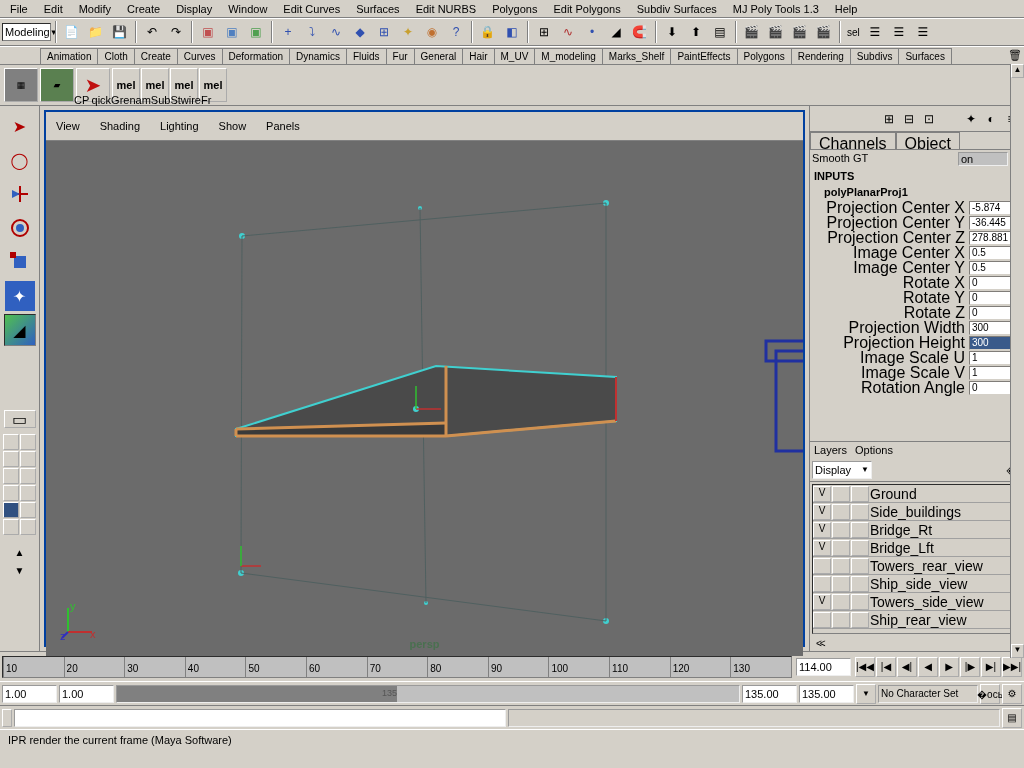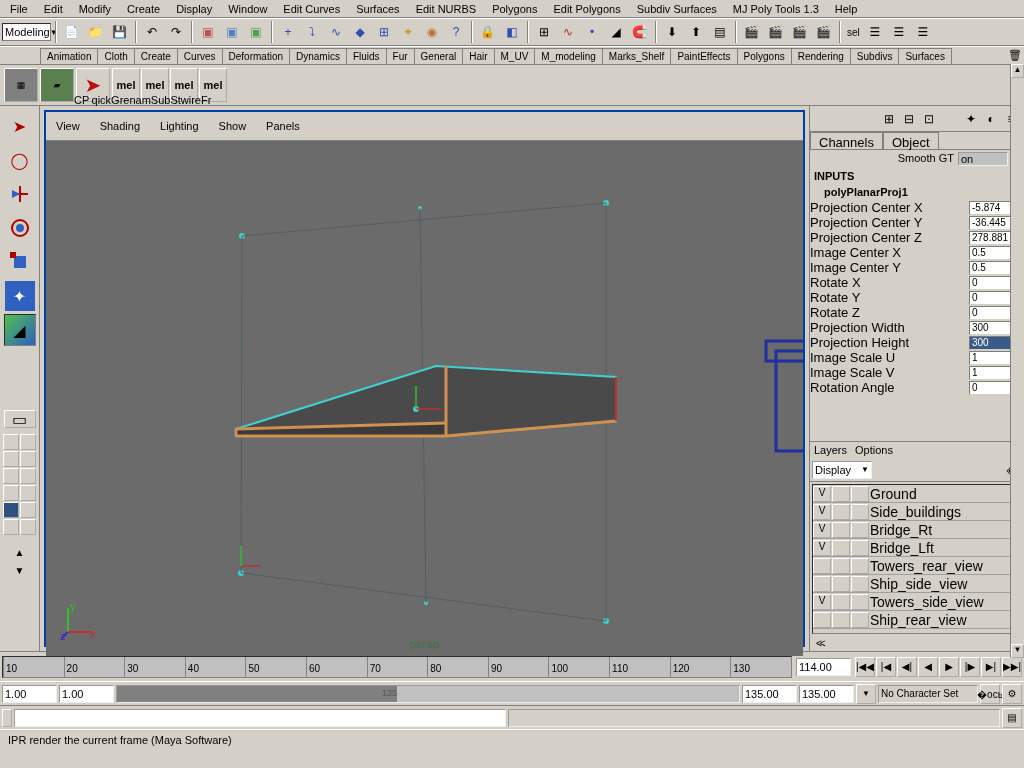--- a/index.html
+++ b/index.html
@@ -22,30 +22,30 @@
 .tool-btn.active { border: 1px inset #808080; background: #c0c0c0; }
 .layout-grid { display: grid; grid-template-columns: 1fr 1fr; gap: 1px; margin-top: 4px; }
 .layout-btn { width: 16px; height: 16px; border: 1px outset #fff; background: #d4d0c8; }
 .viewport-container { flex: 1; background: #d4d0c8; position: relative; border: 2px solid #0040a0; margin: 4px; }
 .viewport-menu { height: 29px; background: #d4d0c8; display: flex; align-items: center; padding: 0 4px; gap: 8px; border-bottom: 1px solid #808080; }
 .viewport-menu span { padding: 2px 6px; cursor: pointer; font-size: 11px; }
 .viewport { width: 100%; height: calc(100% - 18px); background: #6b6b6b; position: relative; overflow: hidden; }
 .right-panel { width: 215px; background: #d4d0c8; border-left: 1px solid #808080; display: flex; flex-direction: column; }
 .rp-toolbar { height: 26px; border-bottom: 1px solid #808080; display: flex; align-items: center; justify-content: flex-end; padding: 0 4px; gap: 2px; }
 .rp-tabs { height: 18px; border-bottom: 1px solid #808080; display: flex; }
-.rp-tab { padding: 2px 8px; border: 1px solid #808080; border-bottom: none; font-size: 13px; cursor: pointer; }
+.rp-tab { padding: 2px 8px; border: 1px solid #808080; border-bottom: none; font-size: 16px; cursor: pointer; }
 .rp-tab.active { background: #d4d0c8; }
 .channel-box { flex: 0 0 270px; overflow-y: auto; background: #d4d0c8; font-size: 11px; }
 .cb-row { display: flex; height: 15px; align-items: center; }
-.cb-label { flex: 1; text-align: left; padding-right: 4px; font-size: 13px; }
+.cb-label { flex: 1; text-align: right; padding-right: 4px; font-size: 16px; }
 .cb-value { width: 55px; background: #fff; border: 1px inset #d4d0c8; height: 14px; padding: 0 2px; font-size: 10px; }
 .cb-value.hl { background: #3a5a8a; color: #fff; }
 .cb-header { font-weight: bold; padding: 2px 4px; font-size: 11px; }
 .smooth-row { display: flex; padding: 2px; }
-.smooth-row .lbl { flex: 1; text-align: right; padding-right: 4px; }
+.smooth-row .lbl { flex: 1; padding-right: 4px; }
 .smooth-row .val { width: 50px; background: #c0c0c0; border: 1px inset; padding: 0 2px; }
 .layer-panel { flex: 1; border-top: 1px solid #808080; display: flex; flex-direction: column; margin-top: 21px; }
 .lp-menu { height: 16px; display: flex; gap: 8px; padding: 0 4px; align-items: center; }
 .lp-toolbar { height: 24px; display: flex; align-items: center; padding: 2px; border-bottom: 1px solid #808080; }
 .lp-select { width: 60px; height: 18px; background: #fff; border: 1px inset; display: flex; align-items: center; padding: 0 2px; }
 .layer-list { flex: 1; background: #d4d0c8; overflow-y: auto; border: 1px inset #808080; margin: 2px; }
 .layer-row { display: flex; height: 18px; align-items: center; border-bottom: 1px solid #a0a0a0; }
 .layer-v { width: 18px; height: 16px; border: 1px outset #fff; text-align: center; font-size: 10px; margin-right: 1px; }
 .layer-sw { width: 18px; height: 16px; border: 1px outset #fff; margin-right: 1px; }
 .layer-name { flex: 1; padding-left: 0; font-size: 14px; }

